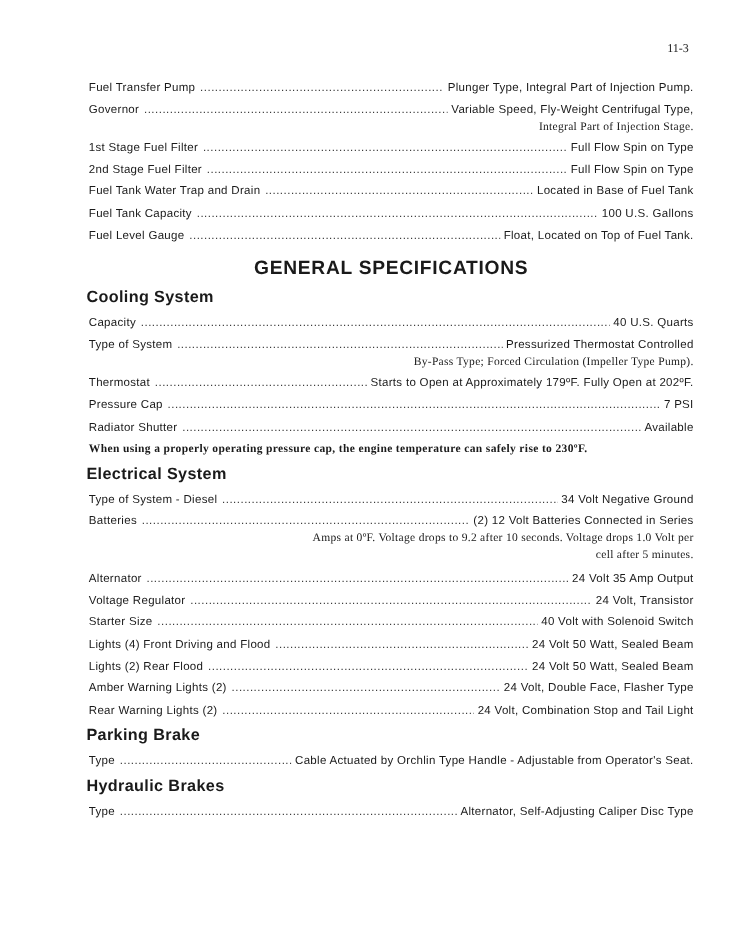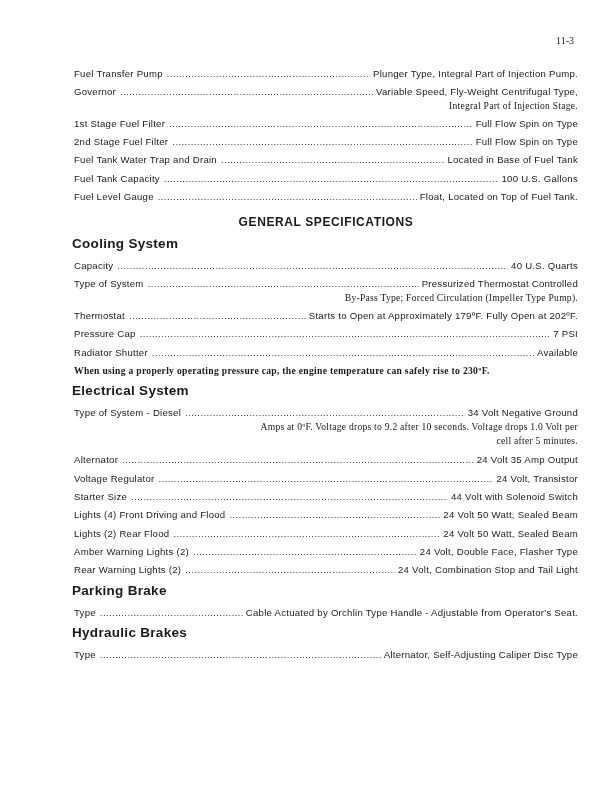--- a/index.html
+++ b/index.html
@@ -17,21 +17,21 @@
   .row .value { flex: 0 0 auto; padding-left: 3px; text-align: right; }
   .cont { font-size: 9.6px; line-height: 12px; text-align: right;
           font-family: "Liberation Serif", "DejaVu Serif", serif; letter-spacing: 0.25px;
           margin-top: -5px; margin-bottom: 6.3px; }
   .cont-block { font-size: 9.6px; line-height: 14px; text-align: right;
           font-family: "Liberation Serif", "DejaVu Serif", serif; letter-spacing: 0.25px;
           margin-top: -5px; margin-bottom: 6.3px; }
   .note { font-size: 9.6px; line-height: 12px; font-family: "Liberation Serif", serif;
           letter-spacing: 0.3px; margin-bottom: 6px; white-space: nowrap; font-weight: bold; }
   .main-title { text-align: center; font-family: "Liberation Sans", "DejaVu Sans", sans-serif;
-          font-weight: bold; font-size: 12px; letter-spacing: 0.6px; margin: 12px 0 7px 0; }
+          font-weight: bold; font-size: 16px; letter-spacing: 0.6px; margin: 12px 0 7px 0; }
   .section-title { font-family: "Liberation Sans", "DejaVu Sans", sans-serif; font-weight: bold;
           font-size: 13.5px; letter-spacing: 0.3px; margin: 6px 0 9px -2px; }
 </style>
 </head>
 <body>
 
 <div class="page-number">11-3</div>
 
 <div class="content">
 
@@ -107,38 +107,43 @@
     <div class="note">When using a properly operating pressure cap, the engine temperature can safely rise to 230ºF.</div>
   </div>
 
   <div>
     <div class="section-title">Electrical System</div>
     <div class="row">
       <span class="label">Type of System - Diesel</span>
       <span class="dots"></span>
       <span class="value">34 Volt Negative Ground</span>
     </div>
+    <div class="row">
+      <span class="label">Batteries</span>
+      <span class="dots"></span>
+      <span class="value">(2) 12 Volt Batteries Connected in Series</span>
+    </div>
     <div class="cont-block">
       <div>Amps at 0ºF. Voltage drops to 9.2 after 10 seconds. Voltage drops 1.0 Volt per</div>
       <div>cell after 5 minutes.</div>
     </div>
     <div class="row">
       <span class="label">Alternator</span>
       <span class="dots"></span>
       <span class="value">24 Volt 35 Amp Output</span>
     </div>
     <div class="row">
       <span class="label">Voltage Regulator</span>
       <span class="dots"></span>
       <span class="value">24 Volt, Transistor</span>
     </div>
     <div class="row">
       <span class="label">Starter Size</span>
       <span class="dots"></span>
-      <span class="value">44 Volt with Solenoid Switch</span>
+      <span class="value">40 Volt with Solenoid Switch</span>
     </div>
     <div class="row">
       <span class="label">Lights (4) Front Driving and Flood</span>
       <span class="dots"></span>
       <span class="value">24 Volt 50 Watt, Sealed Beam</span>
     </div>
     <div class="row">
       <span class="label">Lights (2) Rear Flood</span>
       <span class="dots"></span>
       <span class="value">24 Volt 50 Watt, Sealed Beam</span>

